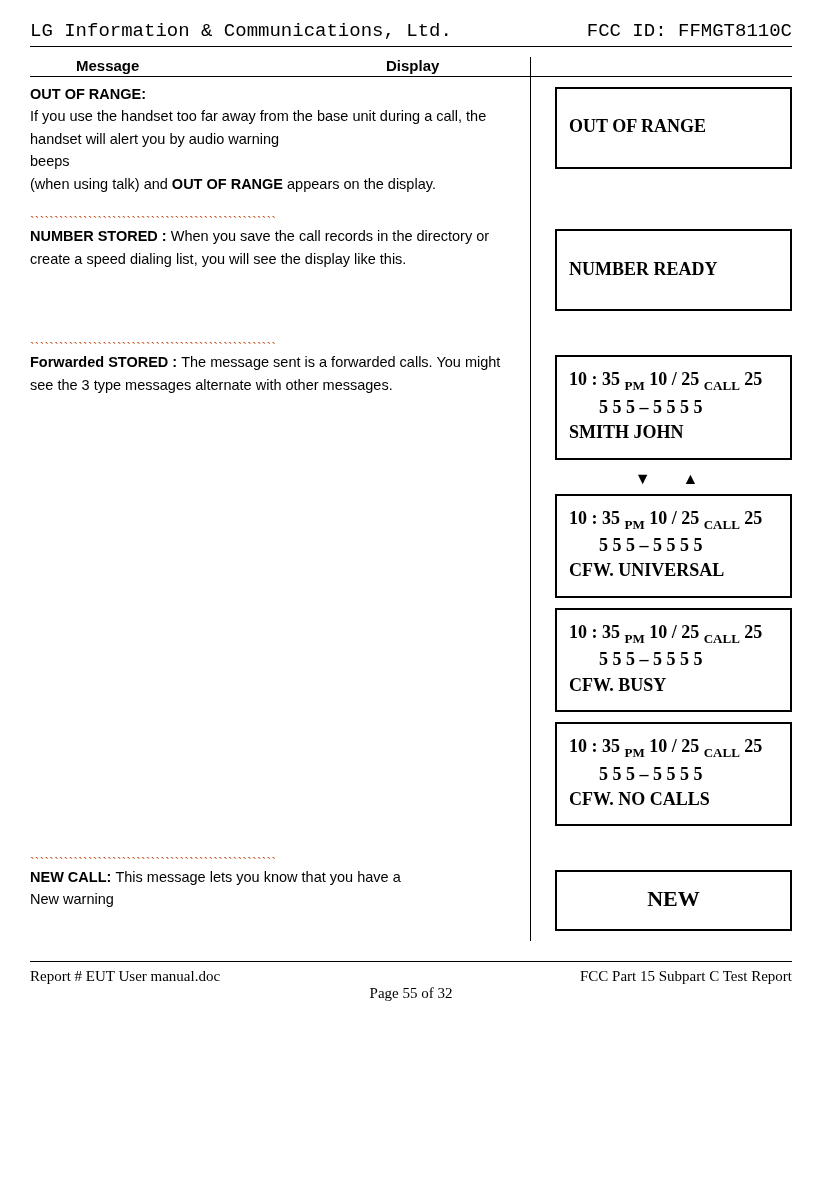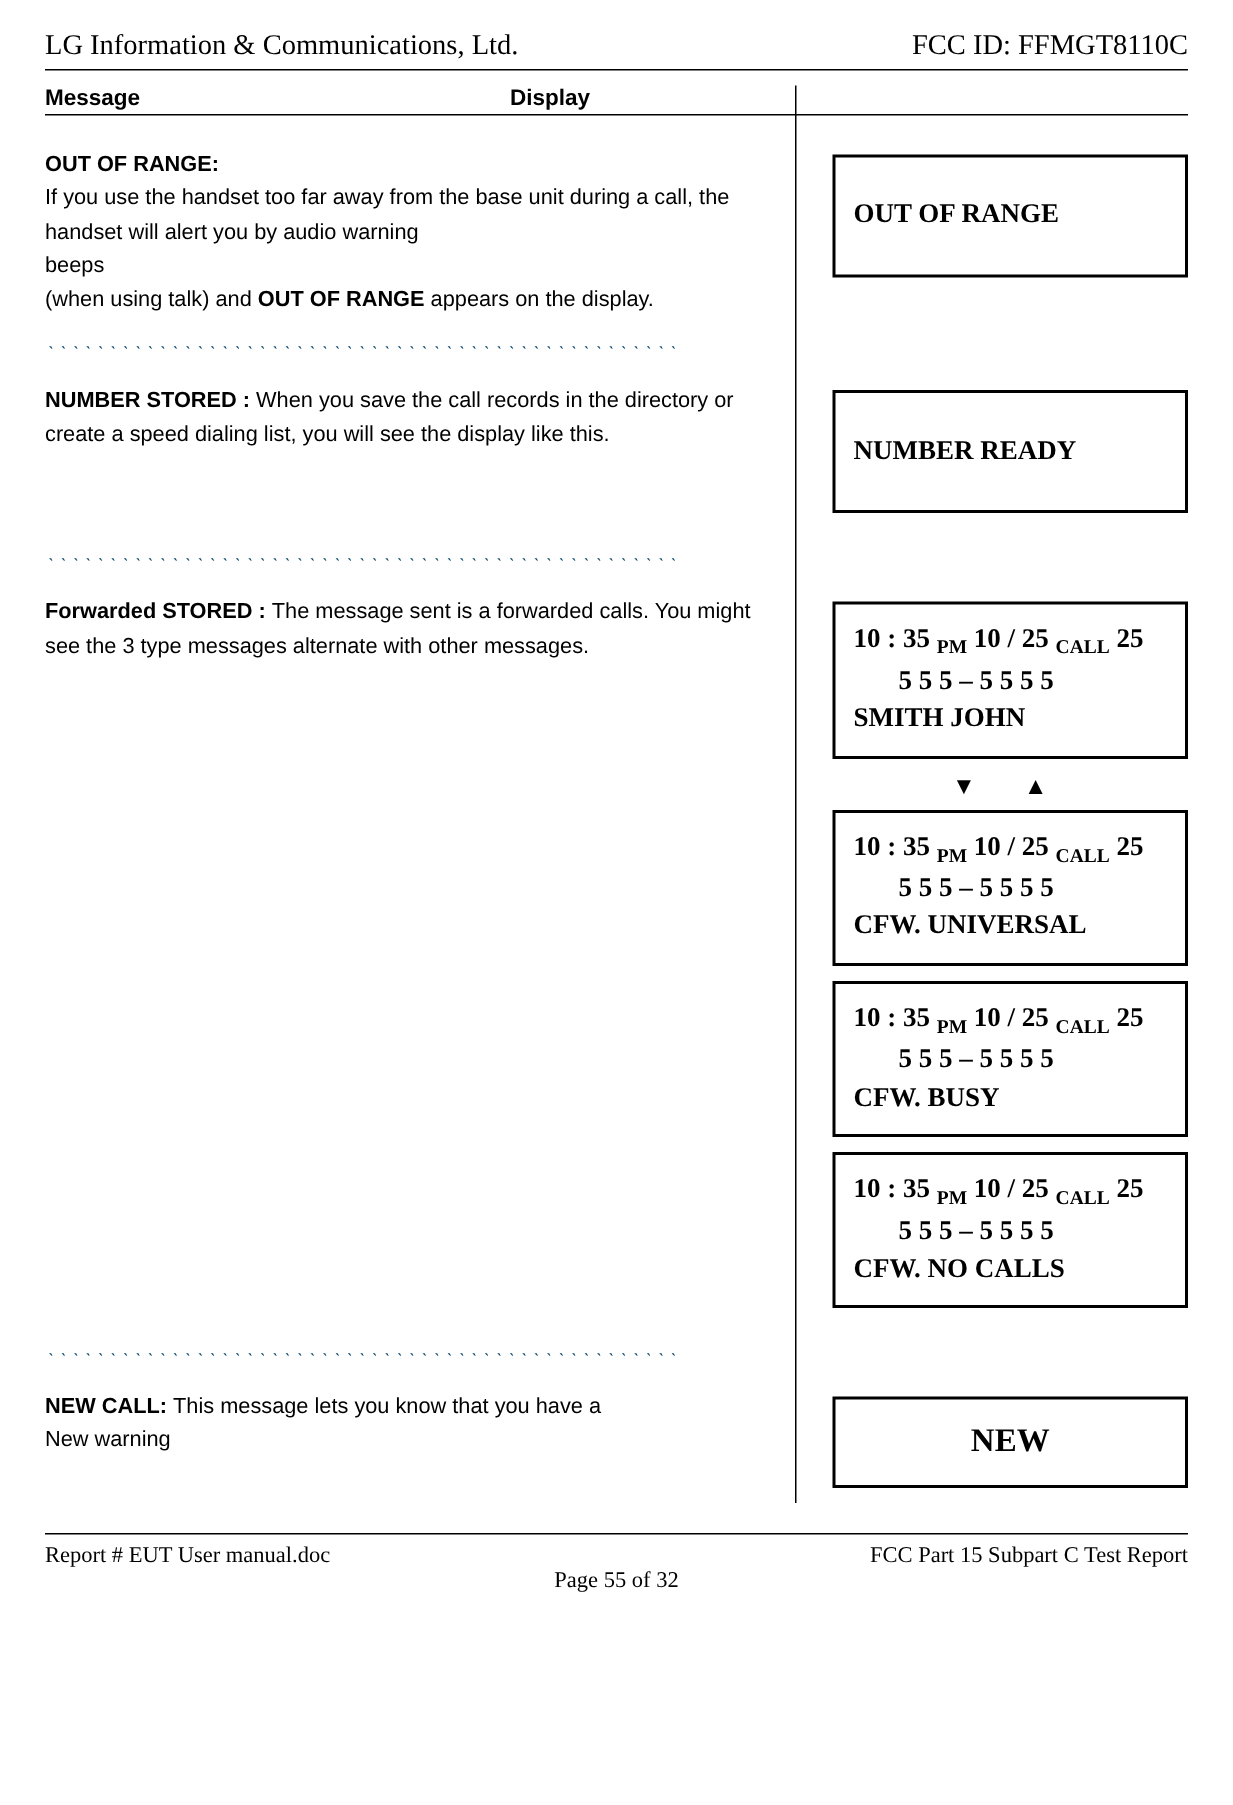--- a/index.html
+++ b/index.html
@@ -10,20 +10,21 @@
     width: 822px;
     box-sizing: border-box;
     color: #000;
     background: #fff;
   }
   .header-row {
     display: flex;
     justify-content: space-between;
     font-size: 19px;
     margin-bottom: 4px;
+    font-family: Liberation Mono, monospace;
   }
   .hr-top { border-top: 1px solid #000; margin-bottom: 10px; }
   .hr-thin { border-top: 1px solid #000; }
 
   .content-wrap {
     position: relative;
   }
   .vertical-divider {
     position: absolute;
     left: 500px;
@@ -31,28 +32,29 @@
     bottom: 0;
     border-left: 1px solid #000;
   }
 
   .col-titles {
     display: flex;
     font-family: Arial, Helvetica, sans-serif;
     font-weight: bold;
     font-size: 15px;
     margin-bottom: 2px;
+    margin-left: 46px;
   }
   .col-titles .msg-col { width: 310px; }
   .col-titles .disp-col { }
 
   .section-row {
     display: flex;
     align-items: flex-start;
-    margin-top: 22px;
+    margin-top: 6px;
   }
   .left-col {
     width: 495px;
     padding-right: 10px;
     box-sizing: border-box;
     font-family: Arial, Helvetica, sans-serif;
     font-size: 14.5px;
     line-height: 1.55;
   }
   .left-col .bold { font-weight: bold; }
@@ -75,27 +77,27 @@
     display: flex;
     flex-direction: column;
     justify-content: center;
   }
   .lcd.tall { min-height: 56px; }
   .lcd .sub { font-size: 13px; font-weight: bold; vertical-align: sub; }
   .lcd .center { text-align: center; }
   .lcd .indent { padding-left: 30px; }
 
   .separator-row {
-    font-family: Liberation Mono, monospace;
+    font-family: Liberation Serif, serif;
     font-size: 13px;
     letter-spacing: 0.5px;
     white-space: nowrap;
     overflow: hidden;
     margin: 8px 0 2px 0;
-    color: #0c4a6e;
+    color: #c2410c;
   }
 
   .arrows {
     text-align: center;
     font-size: 16px;
     letter-spacing: 14px;
     margin: 2px 0 6px 0;
   }
 
   .footer-row {

